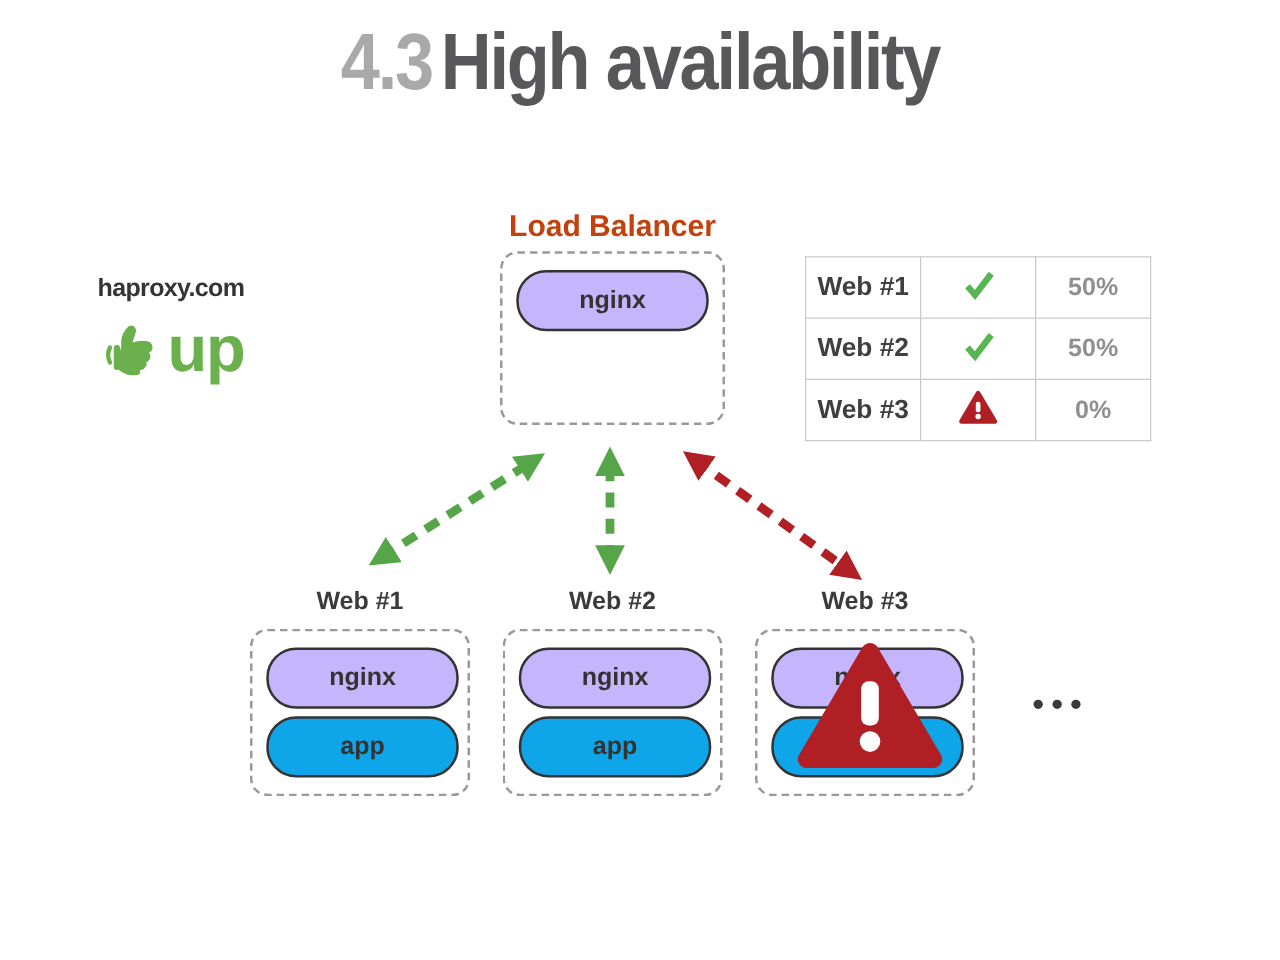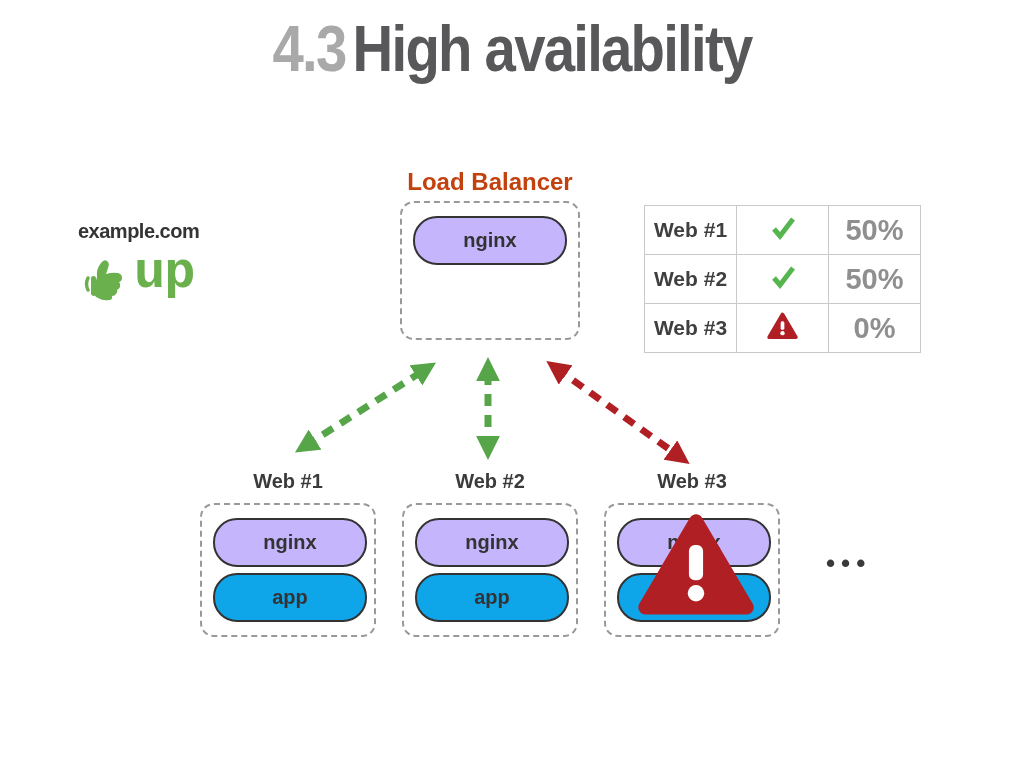--- a/index.html
+++ b/index.html
@@ -10,21 +10,21 @@
   
   .slide-title { top:14px; left:50%; transform:translateX(-50%) scaleX(0.88);
                  white-space:nowrap; font-weight:bold; font-size:64px;
                  letter-spacing:-2px; line-height:1.1; }
   .title-num  { color:#a9a9a9; margin-right:8px; }
   .title-text { color:#58585a; }
 
   
   .domain-label { left:78px; top:220px; font-weight:bold; font-size:20px;
                   color:#343434; letter-spacing:-0.5px; }
-  .up-group { left:84px; top:244px; display:flex; align-items:center;font-family:Liberation Mono, monospace; }
+  .up-group { left:84px; top:244px; display:flex; align-items:flex-end; }
   .thumb-icon { width:50px; height:52px; margin-top:8px; }
   .up-text { color:#6ab04c; font-weight:bold; font-size:52px; line-height:0.9;
              letter-spacing:-1px; }
 
   
   .lb-label { left:400px; top:168px; width:180px; text-align:center;
               font-weight:bold; font-size:24px; color:#c2410c; }
   .dash-box { border:2px dashed #999; border-radius:14px; background:#fff; }
   .lb-box { left:400px; top:201px; width:180px; height:139px; }
   .pill { position:absolute; left:11px; width:154px; height:49px;
@@ -33,21 +33,21 @@
           font-weight:bold; font-size:20px; color:#333; }
   .pill.gray { background:#0ea5e9; }
   .lb-box .pill.p1 { top:13px; }
   .lb-box .pill.p2 { top:73px; }
 
   
   .status-table { left:644px; top:205px; border-collapse:collapse; }
   .status-table td { border:1px solid #c9c9c9; width:92px; height:49px;
                      text-align:center; vertical-align:middle; background:#fff; }
   .cell-label { font-weight:bold; font-size:21px; color:#3f3f3f; }
-  .cell-share { font-weight:bold; font-size:29px; color:#8f8f8f; }
+  .cell-share { font-weight:bold; font-size:20px; color:#8f8f8f; }
 
   
   .srv-label { top:470px; font-weight:bold; font-size:20px; color:#3b3b3b;
                text-align:center; width:176px; }
   .srv-box { top:503px; width:176px; height:134px; }
   .srv-box .pill.p1 { top:13px; }
   .srv-box .pill.p2 { top:68px; }
 
   .big-warning { left:637px; top:512px; width:118px; height:106px; z-index:5; }
   .more-dots { left:826px; top:548px; color:#3a3a3a; font-size:26px;
@@ -55,21 +55,21 @@
 
   svg.overlay { position:absolute; left:0; top:0; pointer-events:none; }
 </style>
 </head>
 <body>
 
 <div class="abs slide-title">
   <span class="title-num">4.3</span><span class="title-text">High availability</span>
 </div>
 
-<div class="abs domain-label">example.com</div>
+<div class="abs domain-label">haproxy.com</div>
 <div class="abs up-group">
   <svg class="thumb-icon" viewBox="0 0 50 52">
     <path d="M4 26 q-3 6 0 12" stroke="#6ab04c" stroke-width="3.4" fill="none" stroke-linecap="round"></path>
     <path d="M13 25 q-1-8 4-14 q3-4 6-2 q3 2 1 7 l-2 6 q6-2 12-1 q4 1 4 5 q0 3-3 4 q2 2 1 5 q-1 2-3 3 q1 2-1 4 q-1 2-4 2 q1 4-3 4 q-6 1-11-2 q-4-2-5-6 z" fill="#6ab04c"></path>
     <rect x="7" y="24" width="5" height="20" rx="2.4" fill="#6ab04c"></rect>
   </svg>
   <span class="up-text">up</span>
 </div>
 
 <div class="abs lb-label">Load Balancer</div>

